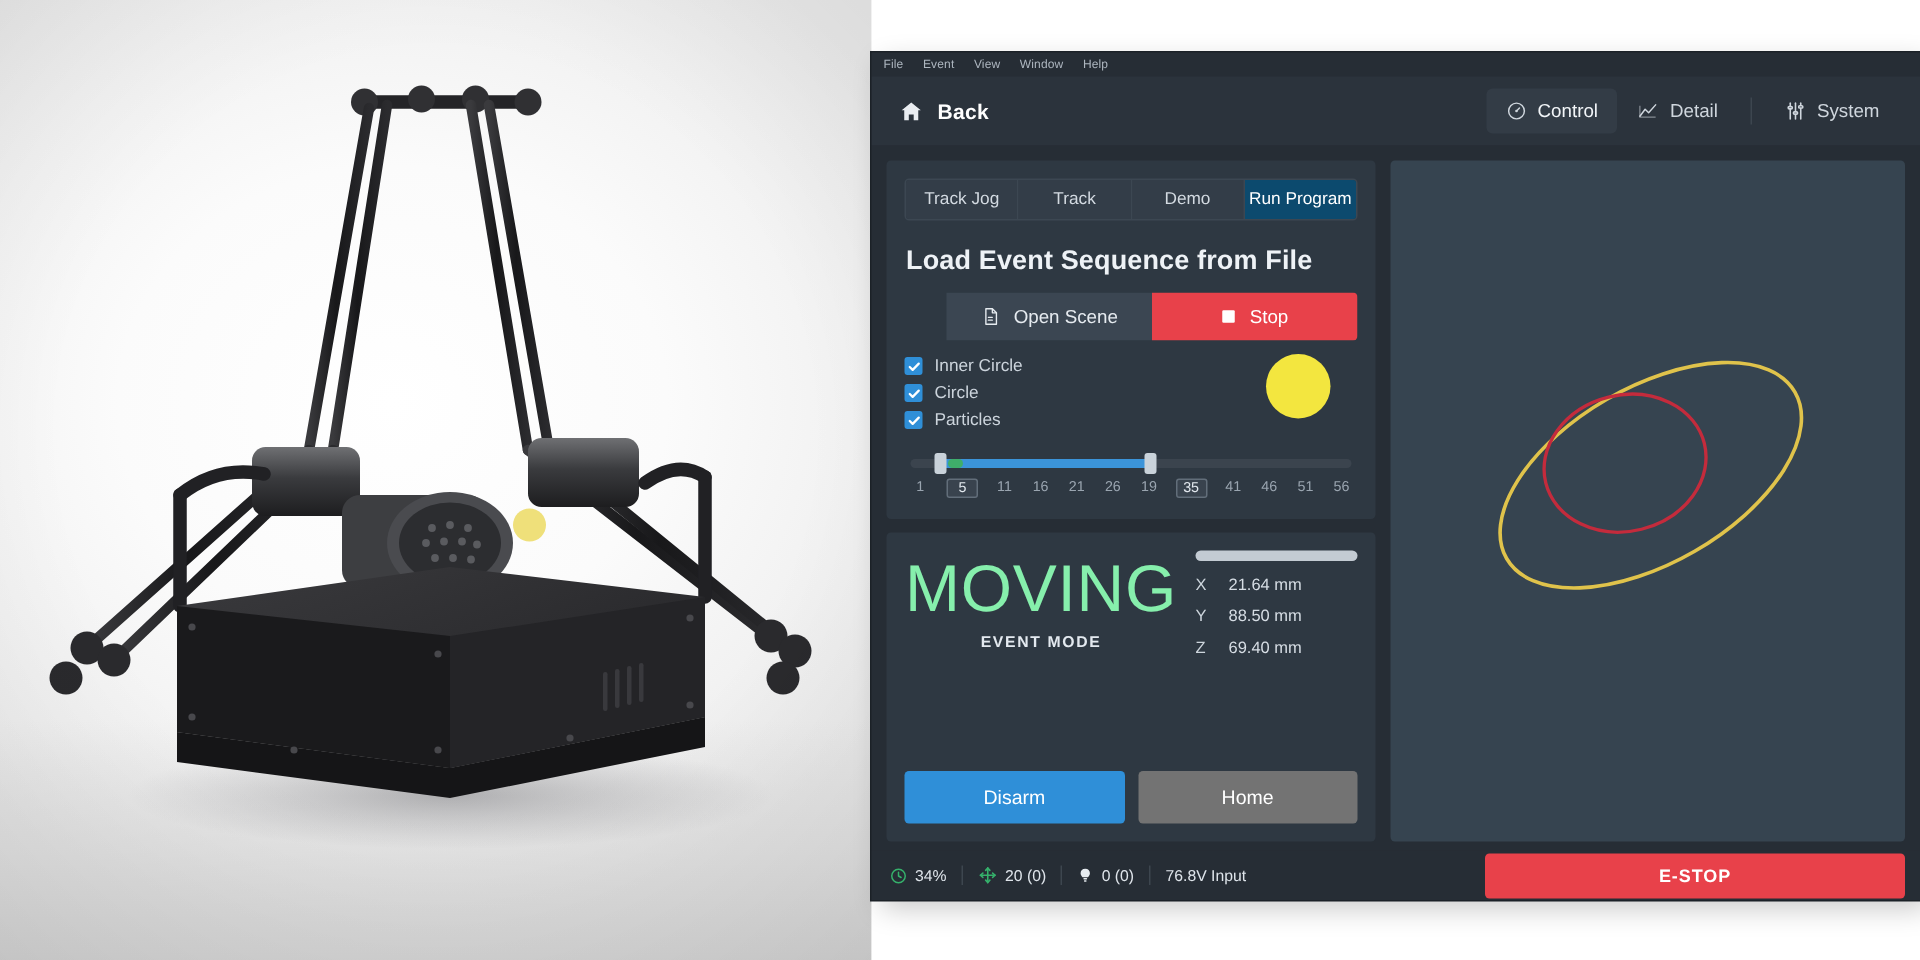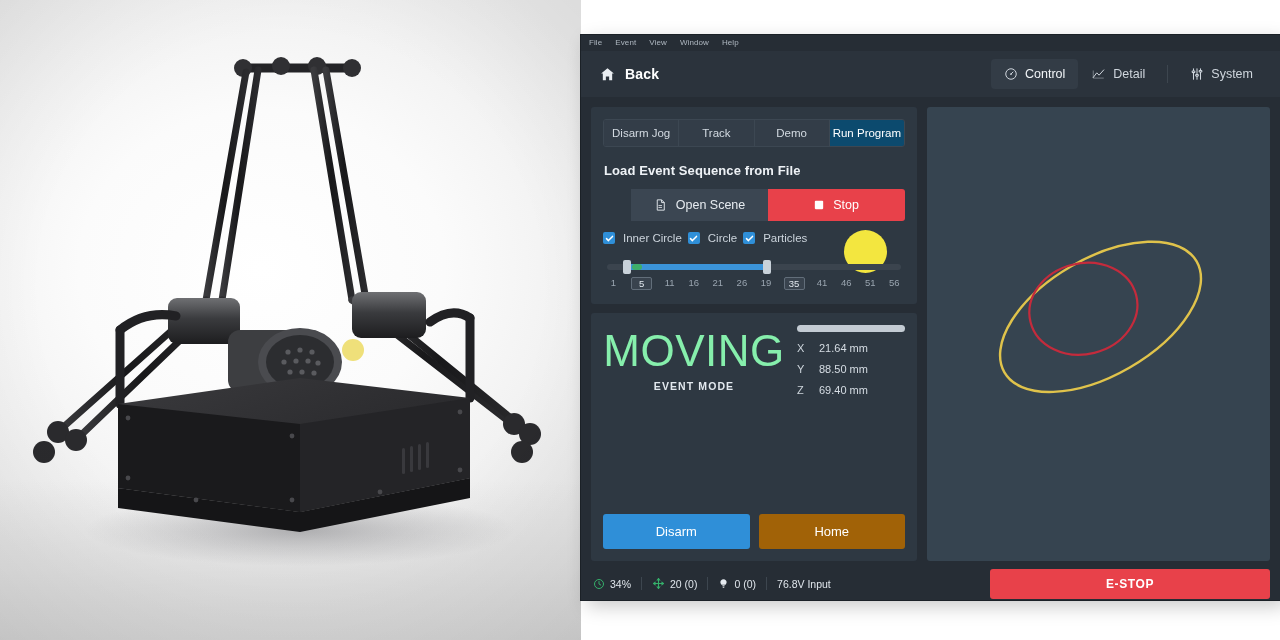--- a/index.html
+++ b/index.html
@@ -73,32 +73,32 @@
   .tabs{display:flex;border-radius:3px;overflow:hidden;border:1px solid #3c4752;}
   .tab{
     flex:1 1 0;text-align:center;font-size:11.5px;color:#d3dae1;
     padding:7px 0;background:#333d48;cursor:pointer;
     border-right:1px solid #3c4752;white-space:nowrap;
   }
   .tab:last-child{border-right:none;}
   .tab.active{background:#0c4a6e;color:#ffffff;}
 
   .section-title{
-    color:#eef2f6;font-size:13px;font-weight:700;margin:16px 0 11px 1px;letter-spacing:.1px;
+    color:#eef2f6;font-size:18px;font-weight:700;margin:16px 0 11px 1px;letter-spacing:.1px;
   }
 
   .btnrow{display:flex;gap:0;border-radius:3px;overflow:hidden;padding-left:28px;}
   .btn{
     flex:1 1 0;display:flex;align-items:center;justify-content:center;gap:9px;
     padding:9px 0;font-size:12.5px;cursor:pointer;white-space:nowrap;
   }
   .btn-open{background:#3b4652;color:#e6ebf0;}
   .btn-stop{background:#e8414a;color:#ffffff;}
 
-  .checks{margin-top:11px;display:flex;flex-direction:row;gap:6px;position:relative;}
+  .checks{margin-top:11px;display:flex;flex-direction:column;gap:6px;position:relative;}
   .chk{display:flex;align-items:center;gap:8px;cursor:pointer;}
   .chkbox{
     width:12px;height:12px;border-radius:2px;background:#2f8fd8;
     display:flex;align-items:center;justify-content:center;flex:0 0 auto;
   }
   .chk .lbl{color:#ccd4dc;font-size:11.5px;}
   .yellowdot{
     position:absolute;right:18px;top:-2px;width:43px;height:43px;border-radius:50%;
     background:#f3e63f;
   }
@@ -134,21 +134,21 @@
   .coordbar{height:7px;border-radius:4px;background:#c3cbd3;margin-bottom:10px;}
   .coordline{display:flex;align-items:center;font-size:11px;color:#d6dde4;margin-bottom:9px;}
   .coordline .ax{width:22px;color:#cdd5dc;}
   .coordline .vl{flex:1 1 auto;}
   .actionrow{display:flex;gap:9px;margin-top:12px;}
   .act{
     flex:1 1 0;text-align:center;padding:10px 0;border-radius:3px;
     font-size:13px;color:#ffffff;cursor:pointer;
   }
   .act-disarm{background:#2f8fd8;}
-  .act-home{background:#a16207;}
+  .act-home{background:#737373;}
 
   
   .viewport{
     flex:1 1 auto;background:#364450;border-radius:3px;position:relative;overflow:hidden;
   }
 
   
   .footer{
     height:33px;flex:0 0 auto;background:#262d35;display:flex;align-items:center;
     padding:0 10px 0 12px;gap:0;justify-content:space-between;
@@ -337,21 +337,21 @@
       </div>
     </div>
 
     <div class="body">
 
       <div class="leftcol">
 
         <div class="panel panel-top">
 
           <div class="tabs">
-            <div class="tab">Disarm Jog</div>
+            <div class="tab">Track Jog</div>
             <div class="tab">Track</div>
             <div class="tab">Demo</div>
             <div class="tab active">Run Program</div>
           </div>
 
           <div class="section-title">Load Event Sequence from File</div>
 
           <div class="btnrow">
             <div class="btn btn-open">
               <svg width="13" height="14" viewBox="0 0 24 24">

